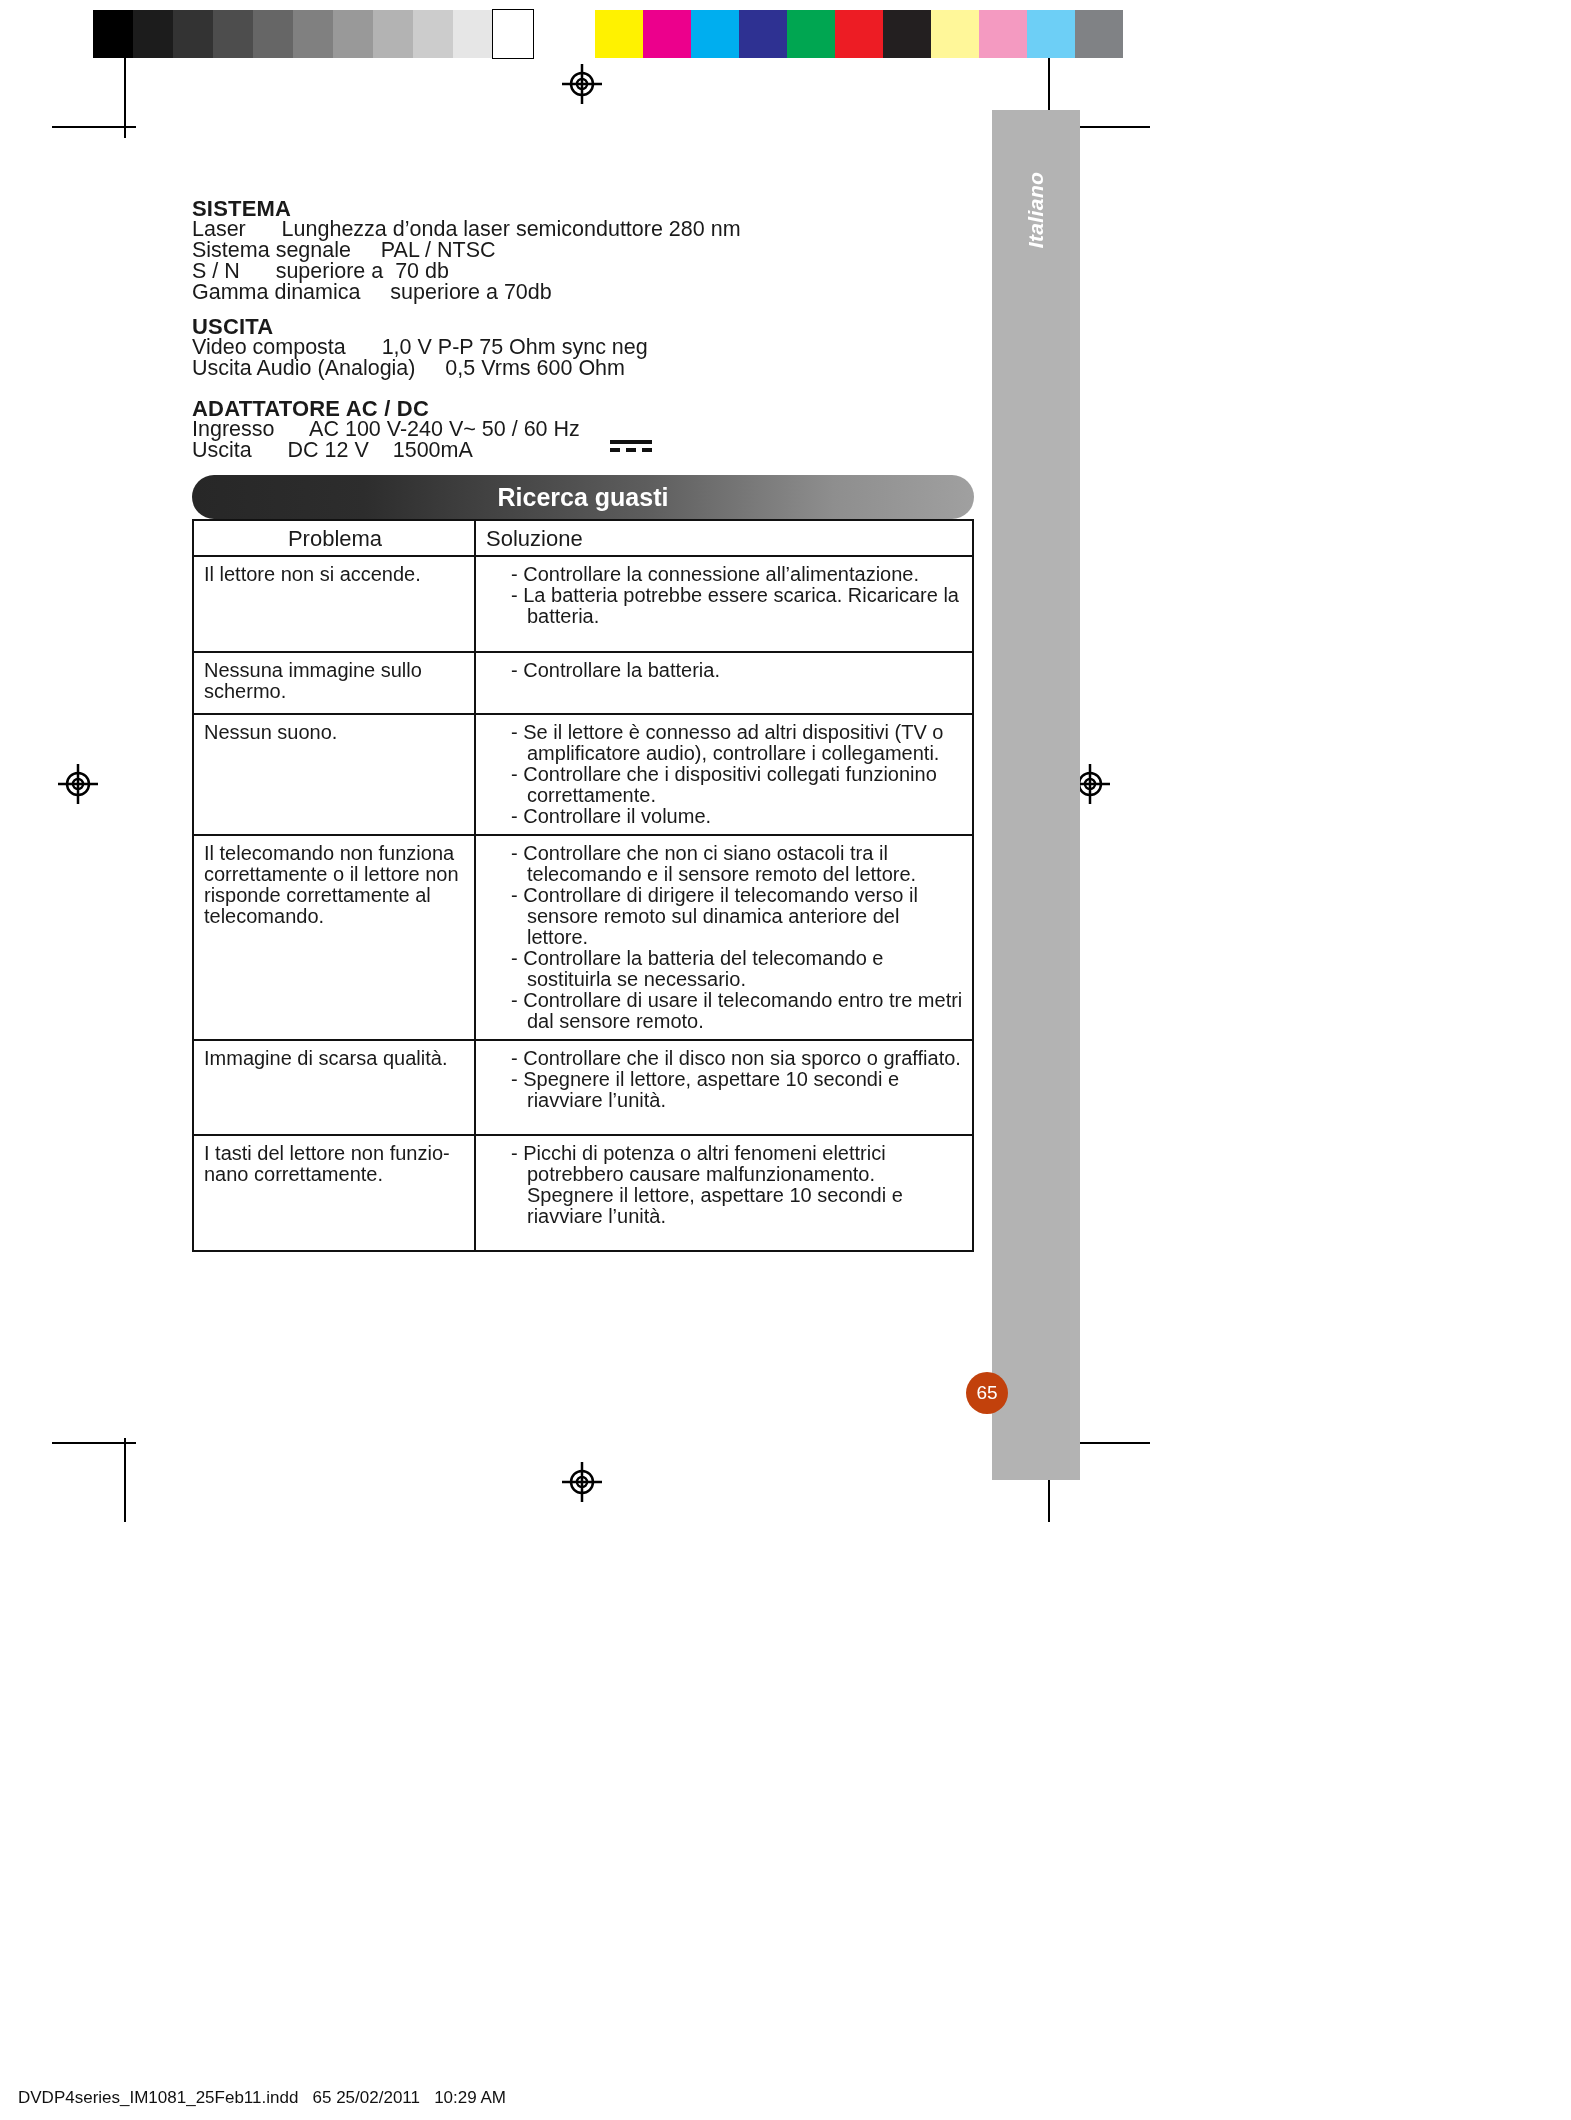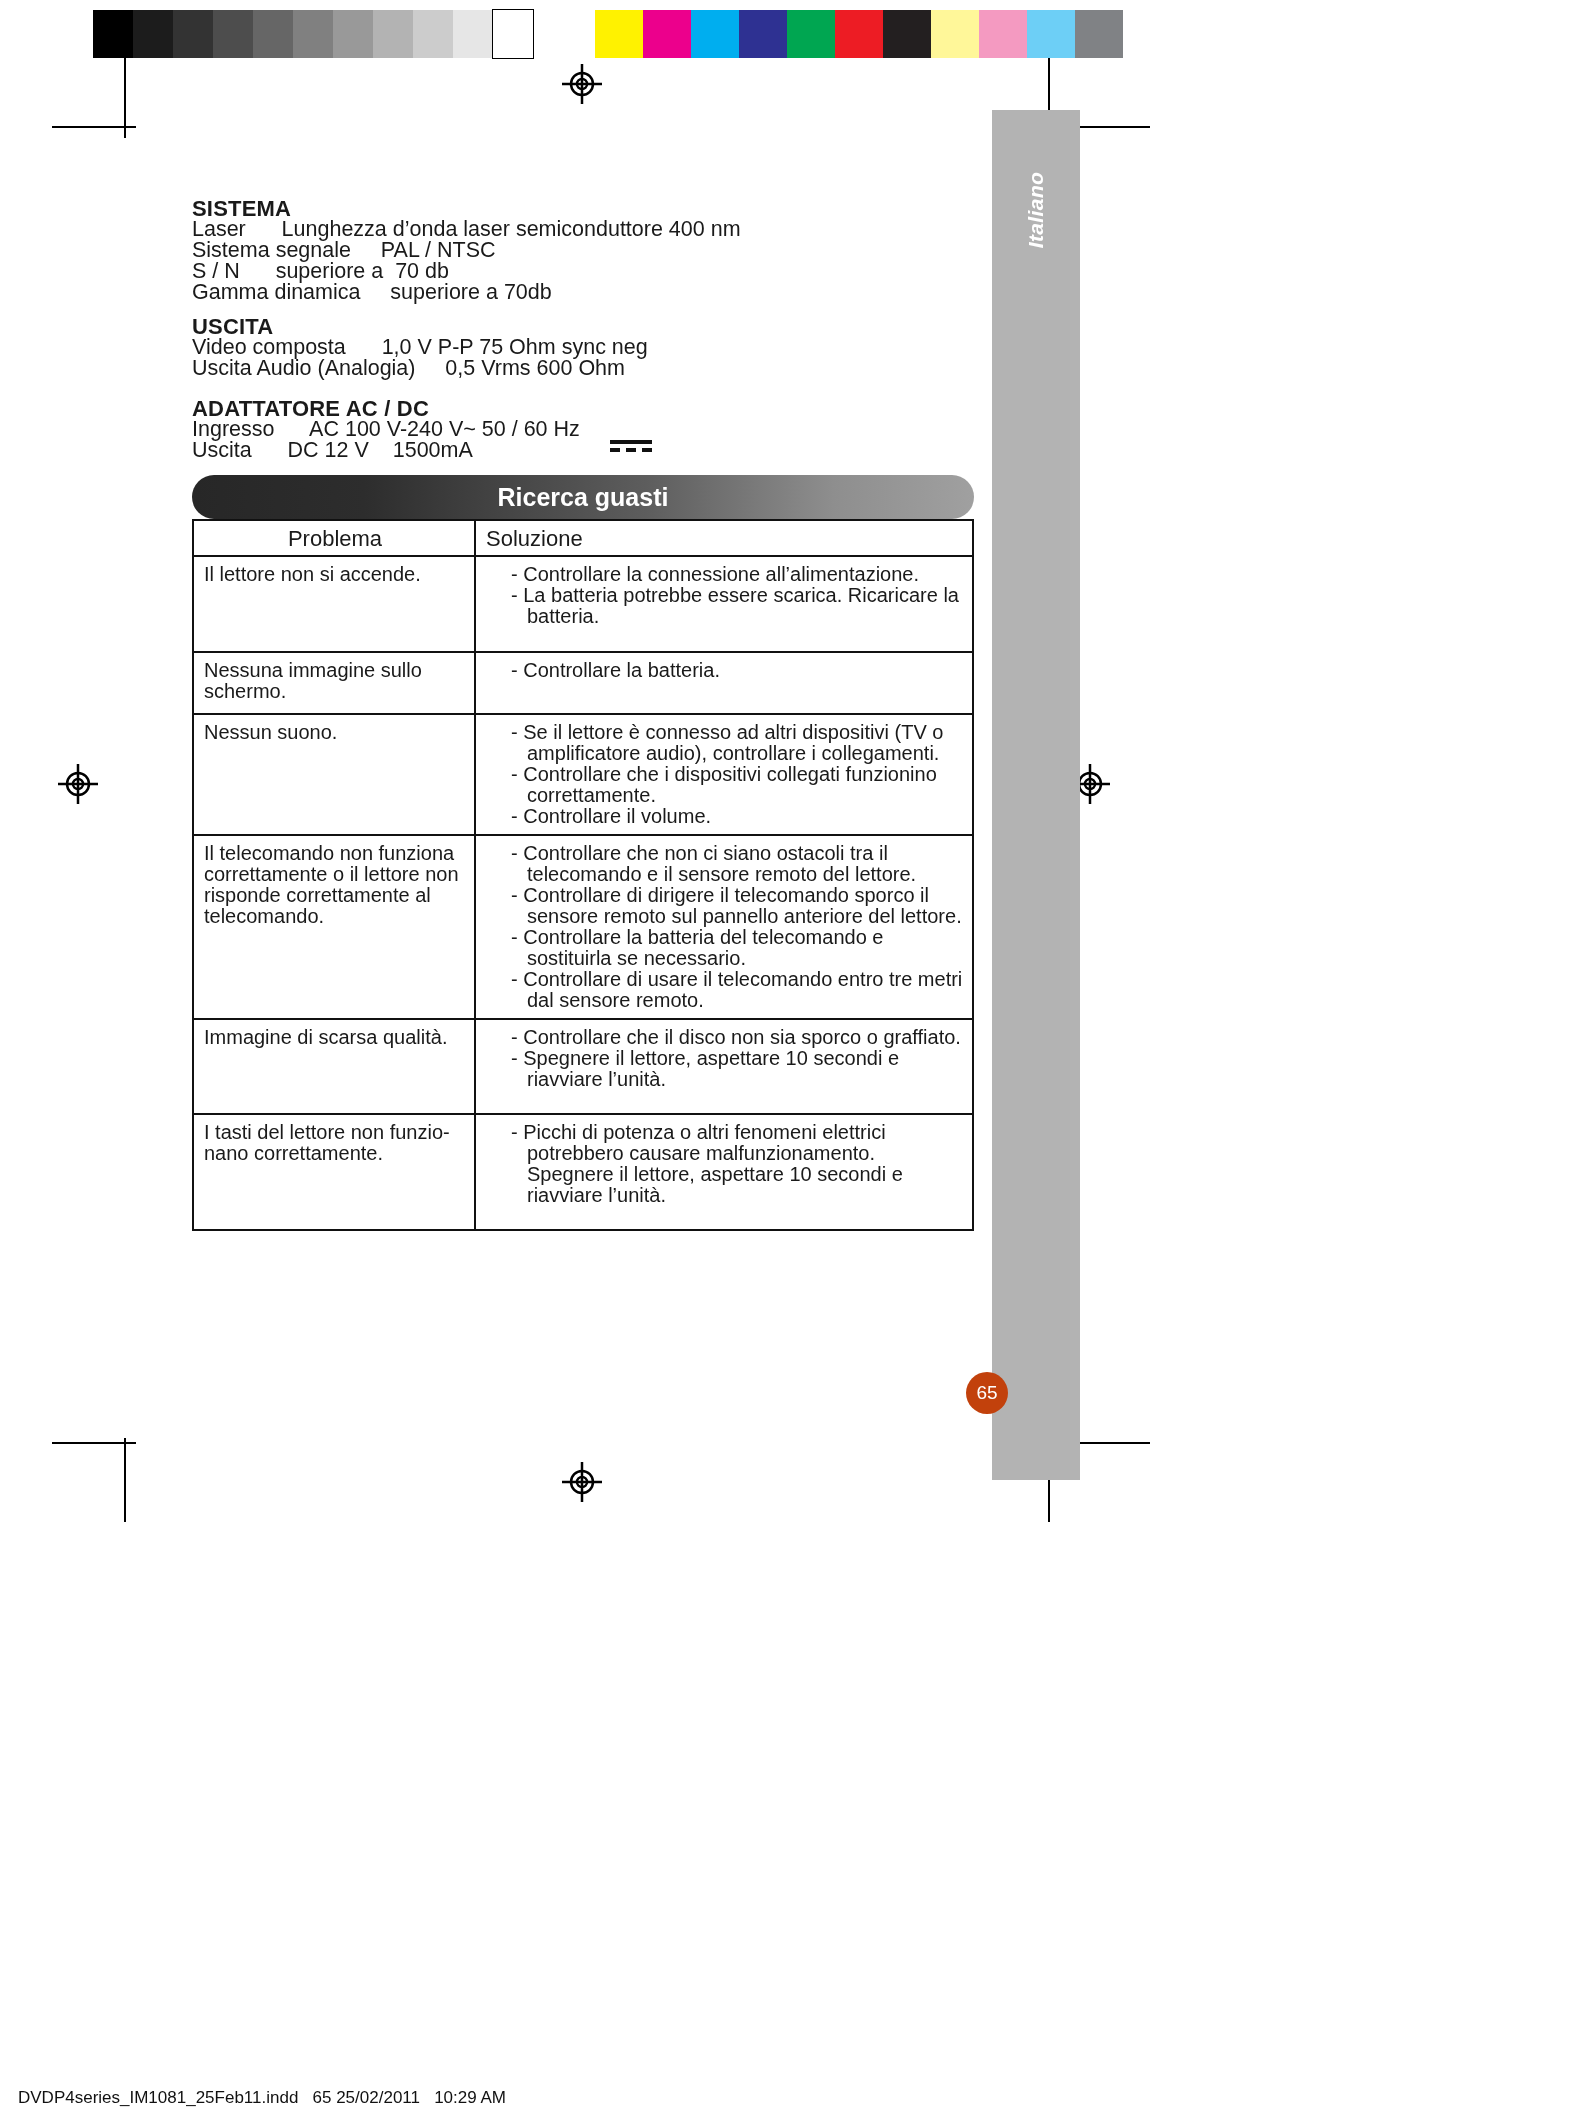--- a/index.html
+++ b/index.html
@@ -160,21 +160,21 @@
 </div>
 
 <div id="lang-tab">
   <div id="lang-tab-label">Italiano</div>
 </div>
 
 <div id="page">
 
   <div class="spec-block" id="spec-sistema">
     <div class="spec-h">SISTEMA</div>
-    <div class="spec-l">Laser      Lunghezza d’onda laser semiconduttore 400 nm</div>
+    <div class="spec-l">Laser      Lunghezza d’onda laser semiconduttore 280 nm</div>
     <div class="spec-l">Sistema segnale     PAL / NTSC</div>
     <div class="spec-l">S / N      superiore a  70 db</div>
     <div class="spec-l">Gamma dinamica     superiore a 70db</div>
   </div>
 
   <div class="spec-block" id="spec-uscita">
     <div class="spec-h">USCITA</div>
     <div class="spec-l">Video composta      1,0 V P-P 75 Ohm sync neg</div>
     <div class="spec-l">Uscita Audio (Analogia)     0,5 Vrms 600 Ohm</div>
   </div>
@@ -222,21 +222,21 @@
             <td>
               <span class="sol">- Se il lettore è connesso ad altri dispositivi (TV o amplificatore audio), controllare i collegamenti.</span>
               <span class="sol">- Controllare che i dispositivi collegati  funzionino correttamente.</span>
               <span class="sol">- Controllare il volume.</span>
             </td>
           </tr>
           <tr>
             <td class="c1" style="height: 182px;">Il telecomando non funziona correttamente o il lettore non risponde correttamente al telecomando.</td>
             <td>
               <span class="sol">- Controllare che non ci siano ostacoli tra il telecomando e il sensore remoto del lettore.</span>
-              <span class="sol">- Controllare di dirigere il telecomando sporco il sensore remoto sul pannello anteriore del lettore.</span>
+              <span class="sol">- Controllare di dirigere il telecomando verso il sensore remoto sul dinamica anteriore del lettore.</span>
               <span class="sol">- Controllare la batteria del telecomando e sostituirla se necessario.</span>
               <span class="sol">- Controllare di usare il telecomando entro tre metri dal sensore remoto.</span>
             </td>
           </tr>
           <tr>
             <td class="c1" style="height: 95px;">Immagine di scarsa qualità.</td>
             <td>
               <span class="sol">- Controllare che il disco non sia sporco o graffiato.</span>
               <span class="sol">- Spegnere il lettore, aspettare 10 secondi e riavviare l’unità.</span>
             </td>

